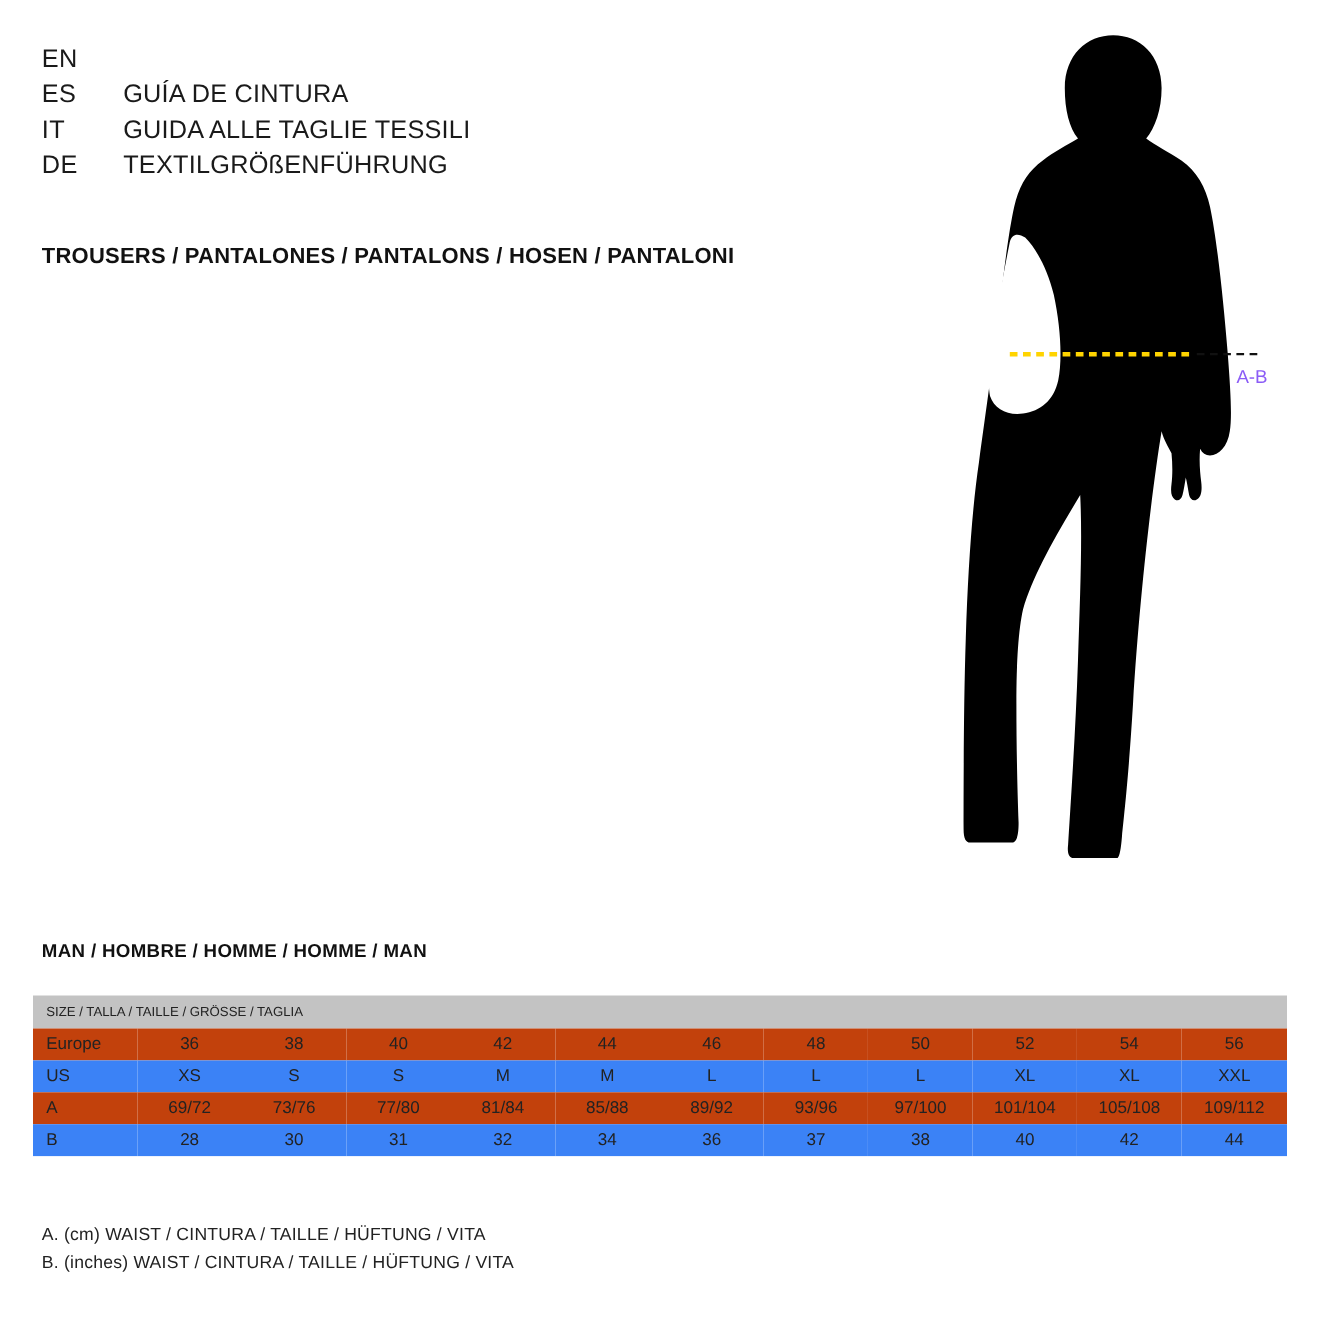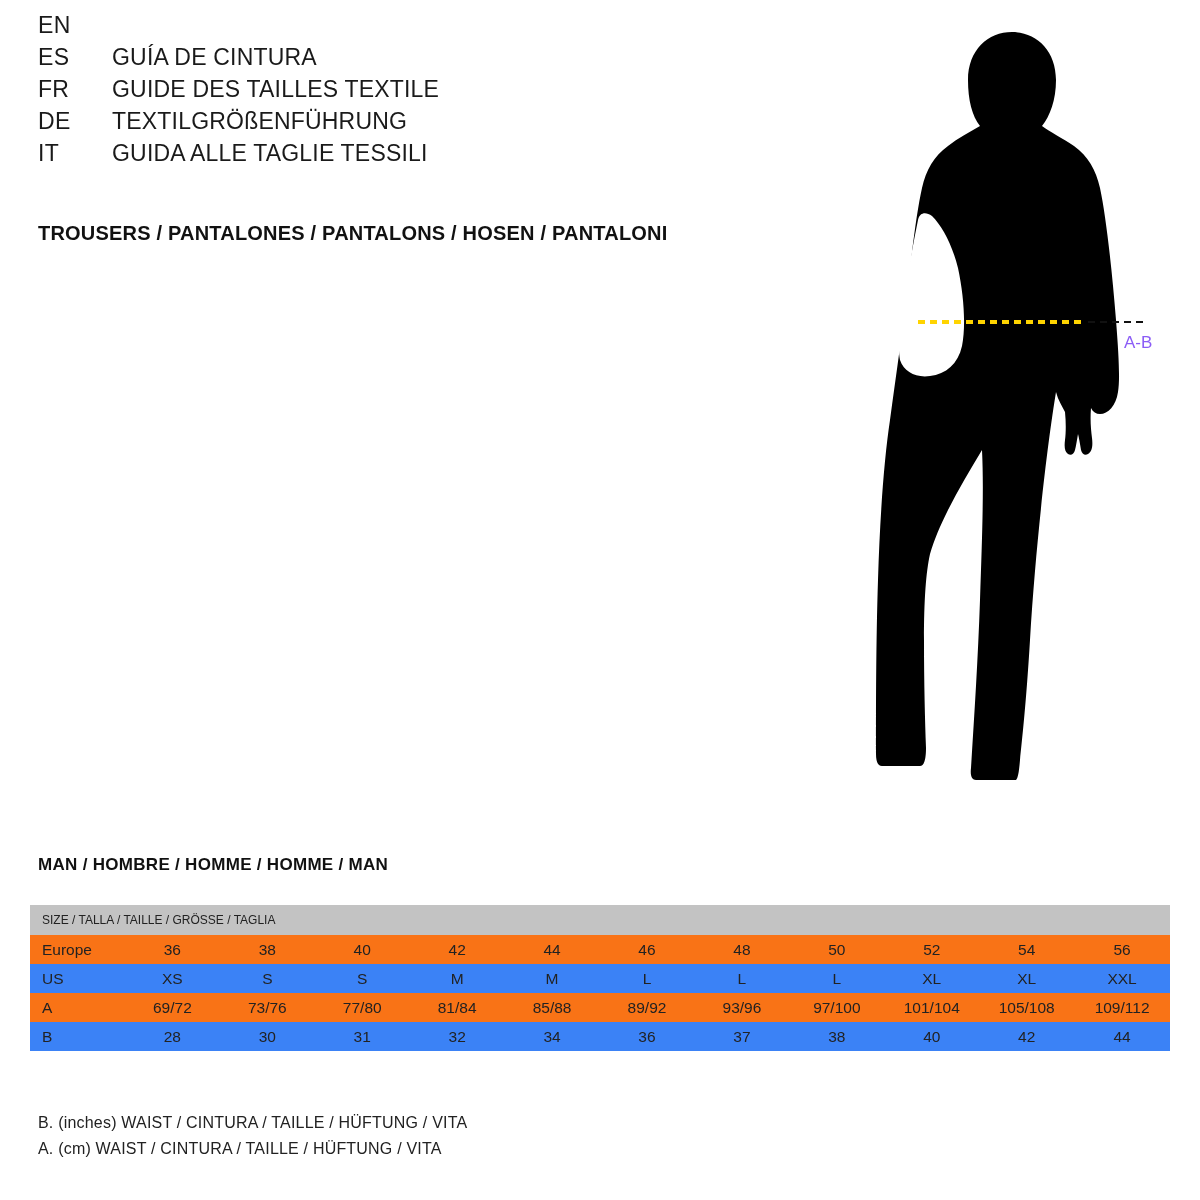--- a/index.html
+++ b/index.html
@@ -13,21 +13,21 @@
     font-family: "Liberation Sans", sans-serif;
     color: #1a1a1a;
     position: relative;
     overflow: hidden;
   }
 
   
   .lang-block {
     position: absolute;
     left: 38px;
-    top: 12px;
+    top: 40px;
     width: 760px;
   }
   .lang-row {
     display: flex;
     align-items: baseline;
     height: 32px;
   }
   .lang-code {
     width: 74px;
     font-size: 23px;
@@ -99,21 +99,21 @@
     text-align: left;
     padding-left: 12px;
     width: 170px;
   }
   .size-table thead th {
     background: #c3c3c3;
     font-size: 12px;
     height: 30px;
   }
   .size-table tbody tr.shade td {
-    background: #f97316;
+    background: #c2410c;
   }
   .size-table tbody tr.plain td {
     background: #3b82f6;
   }
 
   .footnotes {
     position: absolute;
     left: 38px;
     top: 1110px;
   }
@@ -129,30 +129,26 @@
 
 <div class="lang-block">
   <div class="lang-row">
     <span class="lang-code">EN</span>
   </div>
   <div class="lang-row">
     <span class="lang-code">ES</span>
     <span class="lang-text">GUÍA DE CINTURA</span>
   </div>
   <div class="lang-row">
-    <span class="lang-code">FR</span>
-    <span class="lang-text">GUIDE DES TAILLES TEXTILE</span>
+    <span class="lang-code">IT</span>
+    <span class="lang-text">GUIDA ALLE TAGLIE TESSILI</span>
   </div>
   <div class="lang-row">
     <span class="lang-code">DE</span>
     <span class="lang-text">TEXTILGRÖßENFÜHRUNG</span>
-  </div>
-  <div class="lang-row">
-    <span class="lang-code">IT</span>
-    <span class="lang-text">GUIDA ALLE TAGLIE TESSILI</span>
   </div>
 </div>
 
 <div class="garment-title">TROUSERS / PANTALONES / PANTALONS / HOSEN / PANTALONI</div>
 
 <div class="figure-wrap">
   <svg width="400" height="790" viewBox="0 0 400 790">
 
     <path fill="#000000" d="
       M 168,60
@@ -274,15 +270,15 @@
       <td>37</td>
       <td>38</td>
       <td>40</td>
       <td>42</td>
       <td>44</td>
     </tr>
   </tbody>
 </table>
 
 <div class="footnotes">
+  <div class="footnote">A. (cm) WAIST / CINTURA / TAILLE / HÜFTUNG / VITA</div>
   <div class="footnote">B. (inches) WAIST / CINTURA / TAILLE / HÜFTUNG / VITA</div>
-  <div class="footnote">A. (cm) WAIST / CINTURA / TAILLE / HÜFTUNG / VITA</div>
 </div>
 
 </body></html>

